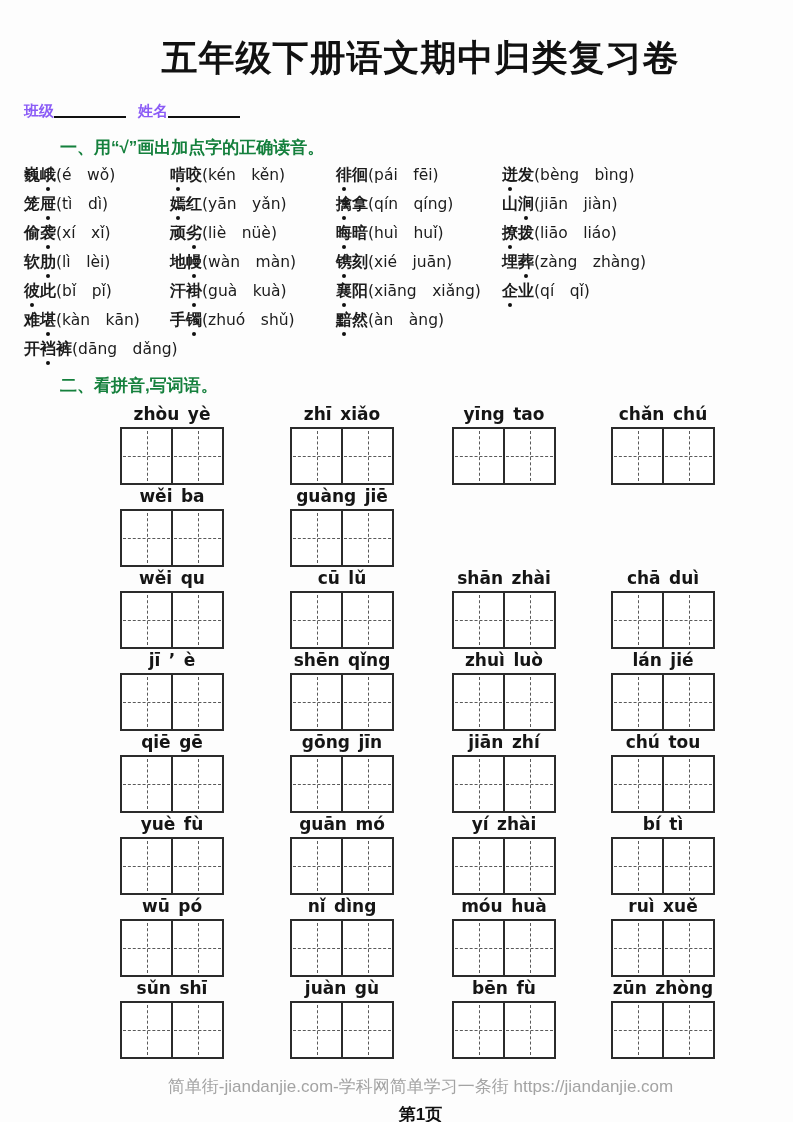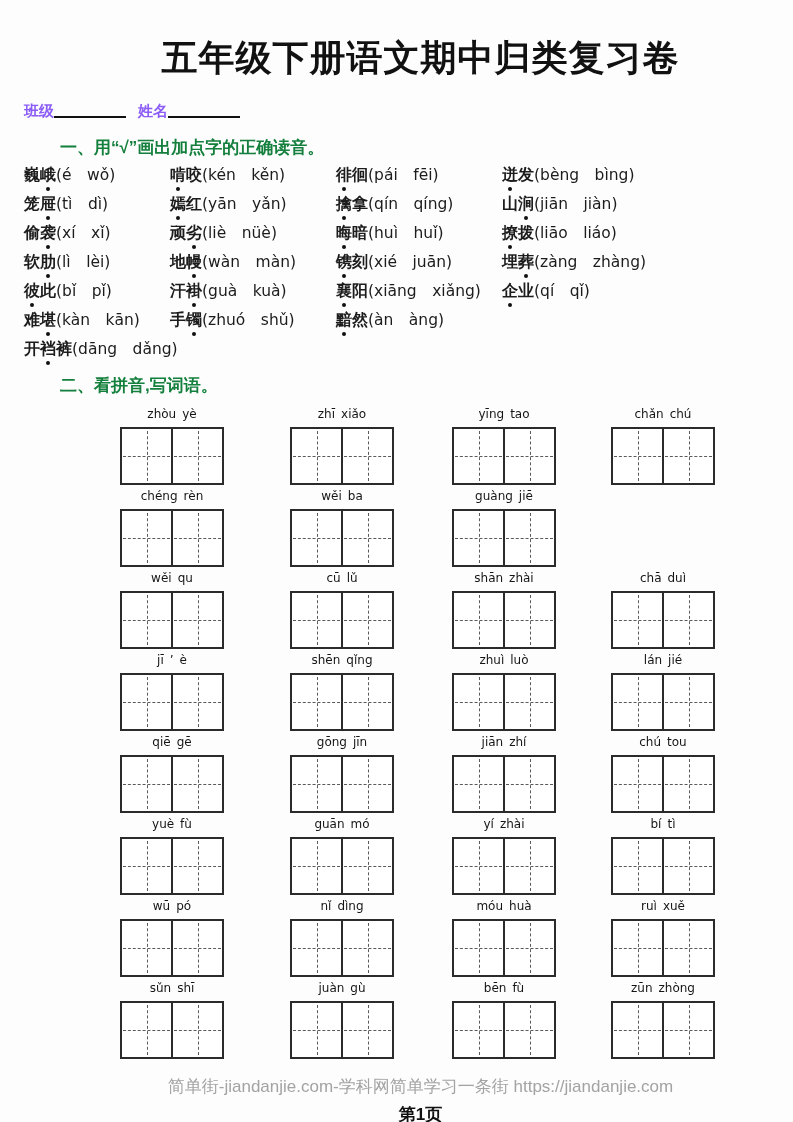--- a/index.html
+++ b/index.html
@@ -35,22 +35,22 @@
   .ch.dot::after{
     content:"";position:absolute;left:50%;bottom:-7px;transform:translateX(-50%);
     width:4px;height:4px;border-radius:50%;background:#111;
   }
   .opts{font-family:"DejaVu Sans",sans-serif;font-size:15.5px;font-weight:400;}
   
   .s2{margin-left:96px;}
   .s2row{display:grid;grid-template-columns:170px 162px 159px auto;}
   .s2cell{width:104px;text-align:center;}
   .pinyin{
-    font-family:"DejaVu Sans",sans-serif;font-size:12px;color:#151515;
-    height:22px;line-height:22px;margin-bottom:2px;white-space:nowrap;
+    font-family:"DejaVu Sans",sans-serif;font-size:17px;color:#151515;
+    height:22px;line-height:22px;margin-bottom:2px;white-space:nowrap;font-weight:bold;
   }
   .tzbox{
     display:flex;width:100px;height:54px;margin:0 auto;
     border:2px solid #2b2b2b;background:#fff;
   }
   .tzcell{flex:1;position:relative;}
   .tzcell + .tzcell{border-left:2px solid #2b2b2b;}
   .tzcell::before{
     content:"";position:absolute;left:50%;top:2px;bottom:2px;border-left:1px dashed #5a5a5a;
   }
@@ -141,27 +141,20 @@
         <div class="s2cell">
           <div class="pinyin">chǎn chú</div>
           <div class="tzbox">
             <div class="tzcell"></div>
             <div class="tzcell"></div>
           </div>
         </div>
       </div>
       <div class="s2row">
         <div class="s2cell">
-          <div class="pinyin">chéng rèn</div>
-          <div class="tzbox">
-            <div class="tzcell"></div>
-            <div class="tzcell"></div>
-          </div>
-        </div>
-        <div class="s2cell">
           <div class="pinyin">wěi ba</div>
           <div class="tzbox">
             <div class="tzcell"></div>
             <div class="tzcell"></div>
           </div>
         </div>
         <div class="s2cell">
           <div class="pinyin">guàng jiē</div>
           <div class="tzbox">
             <div class="tzcell"></div>

